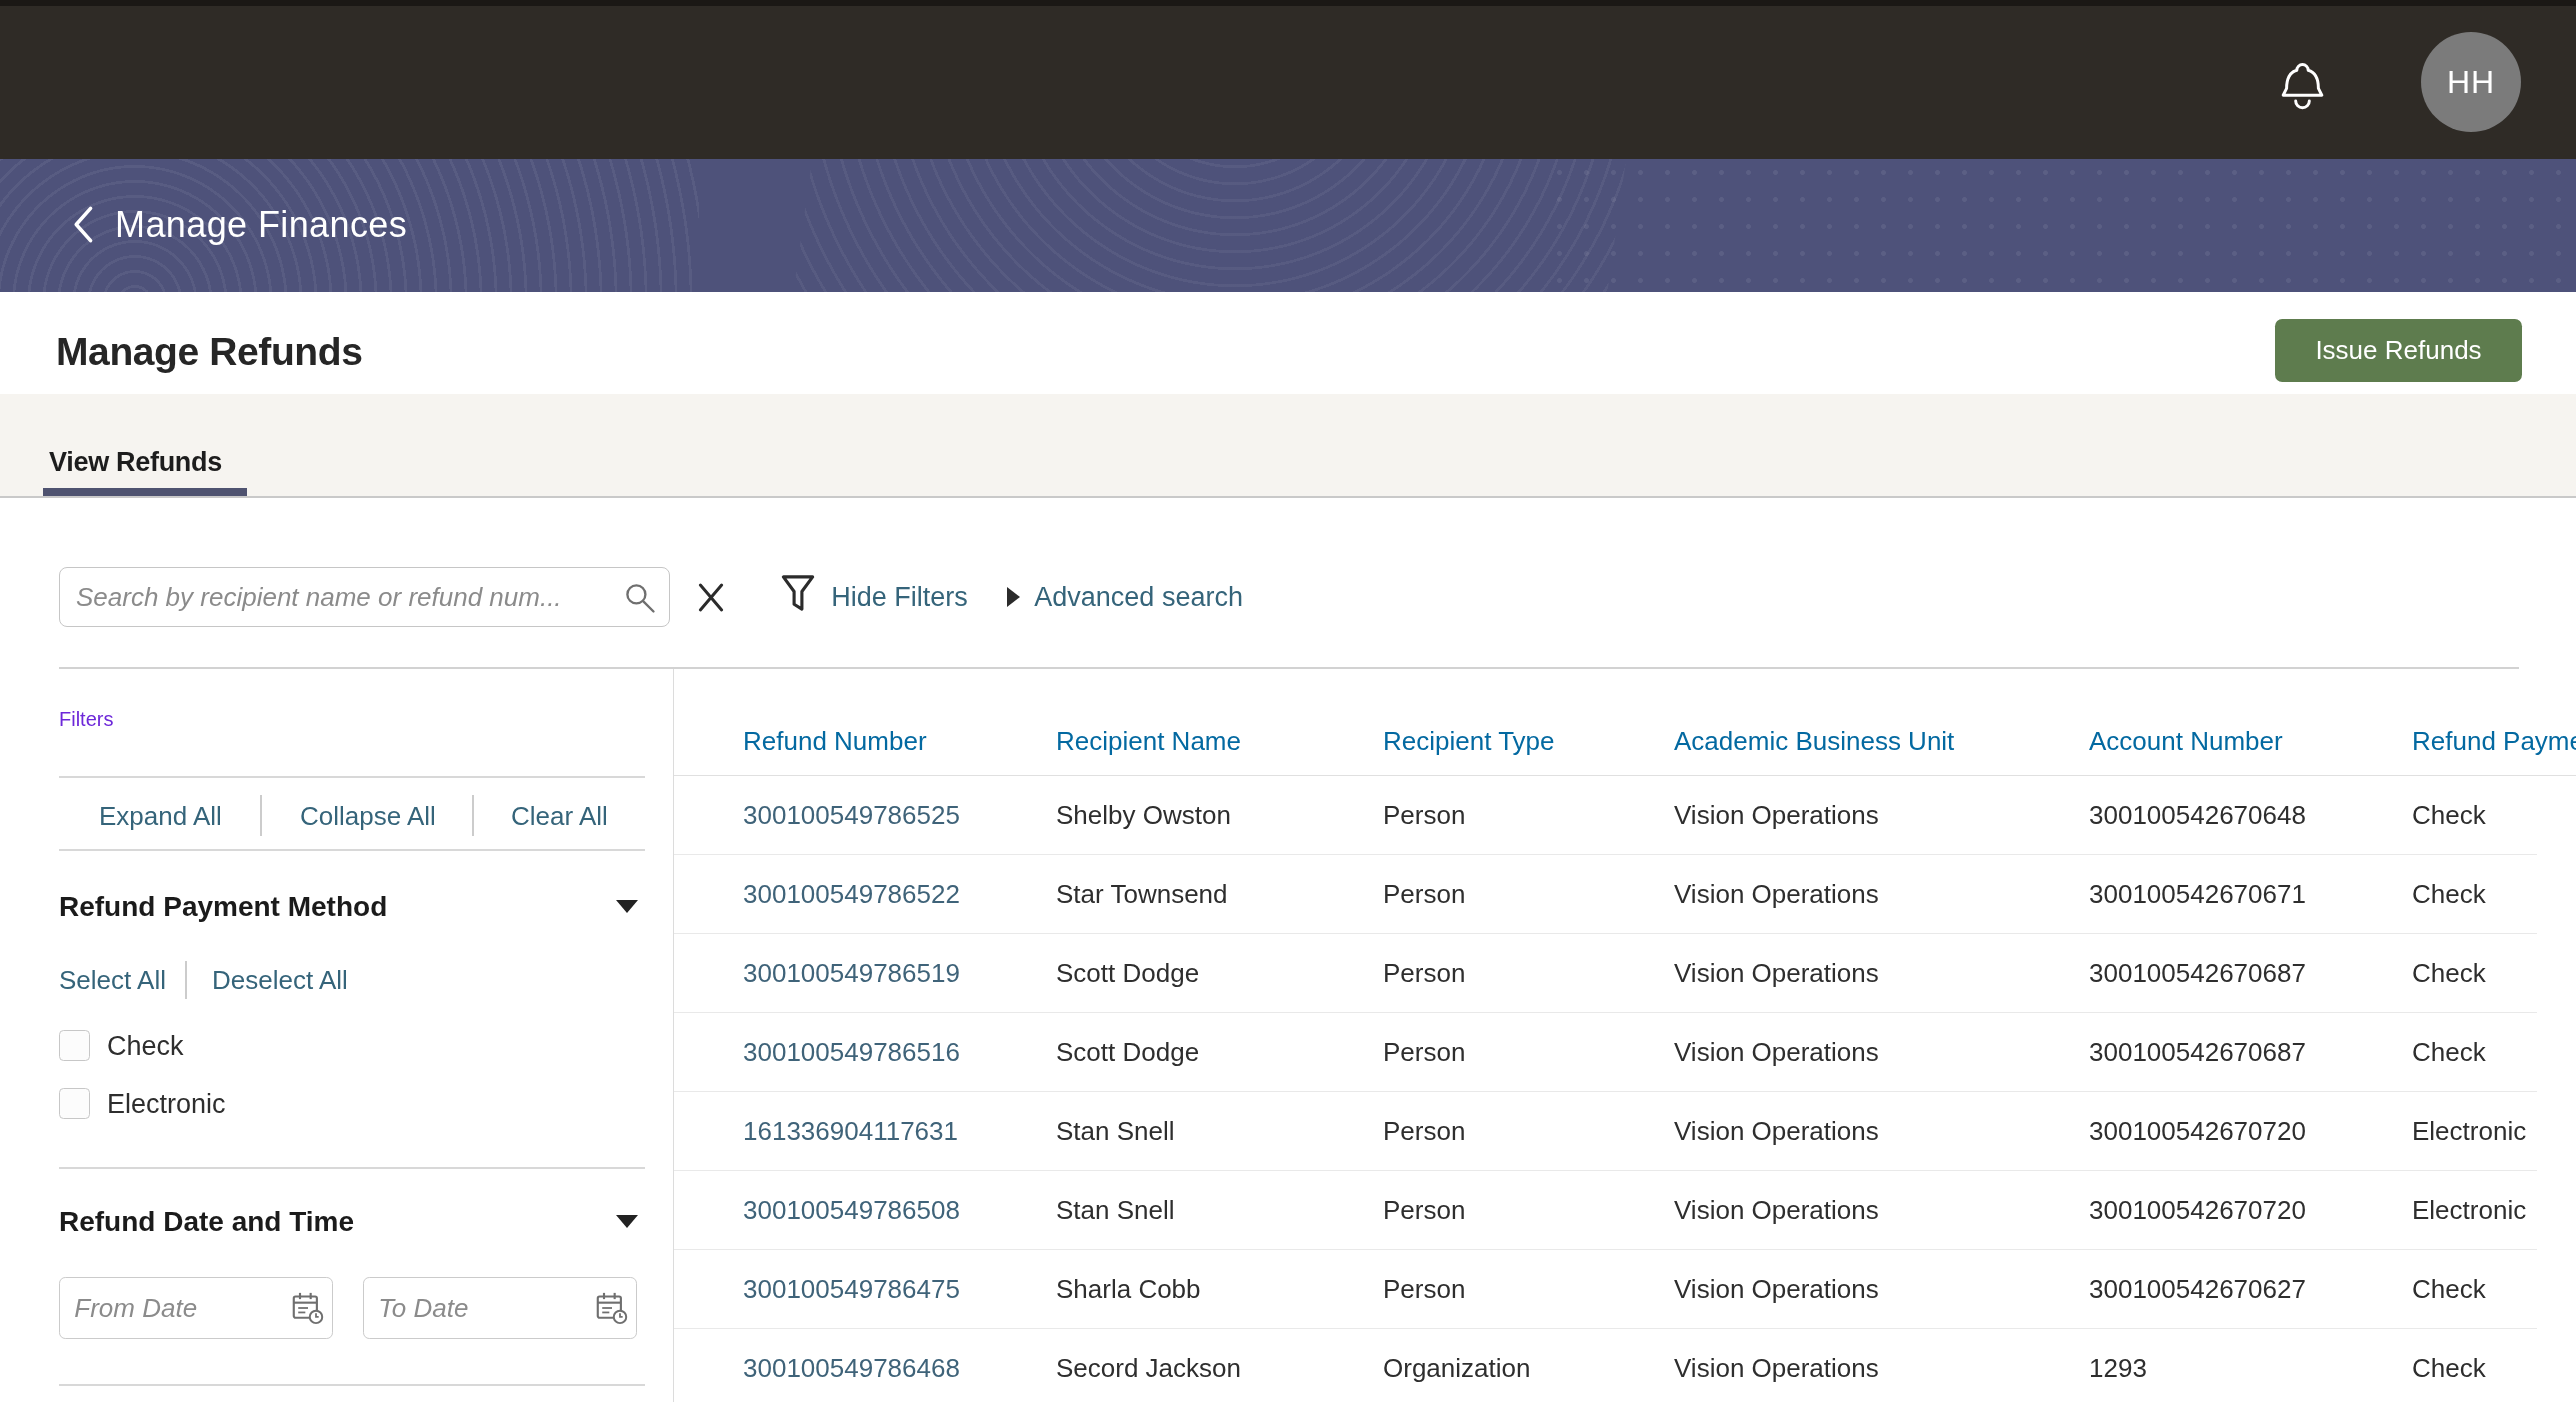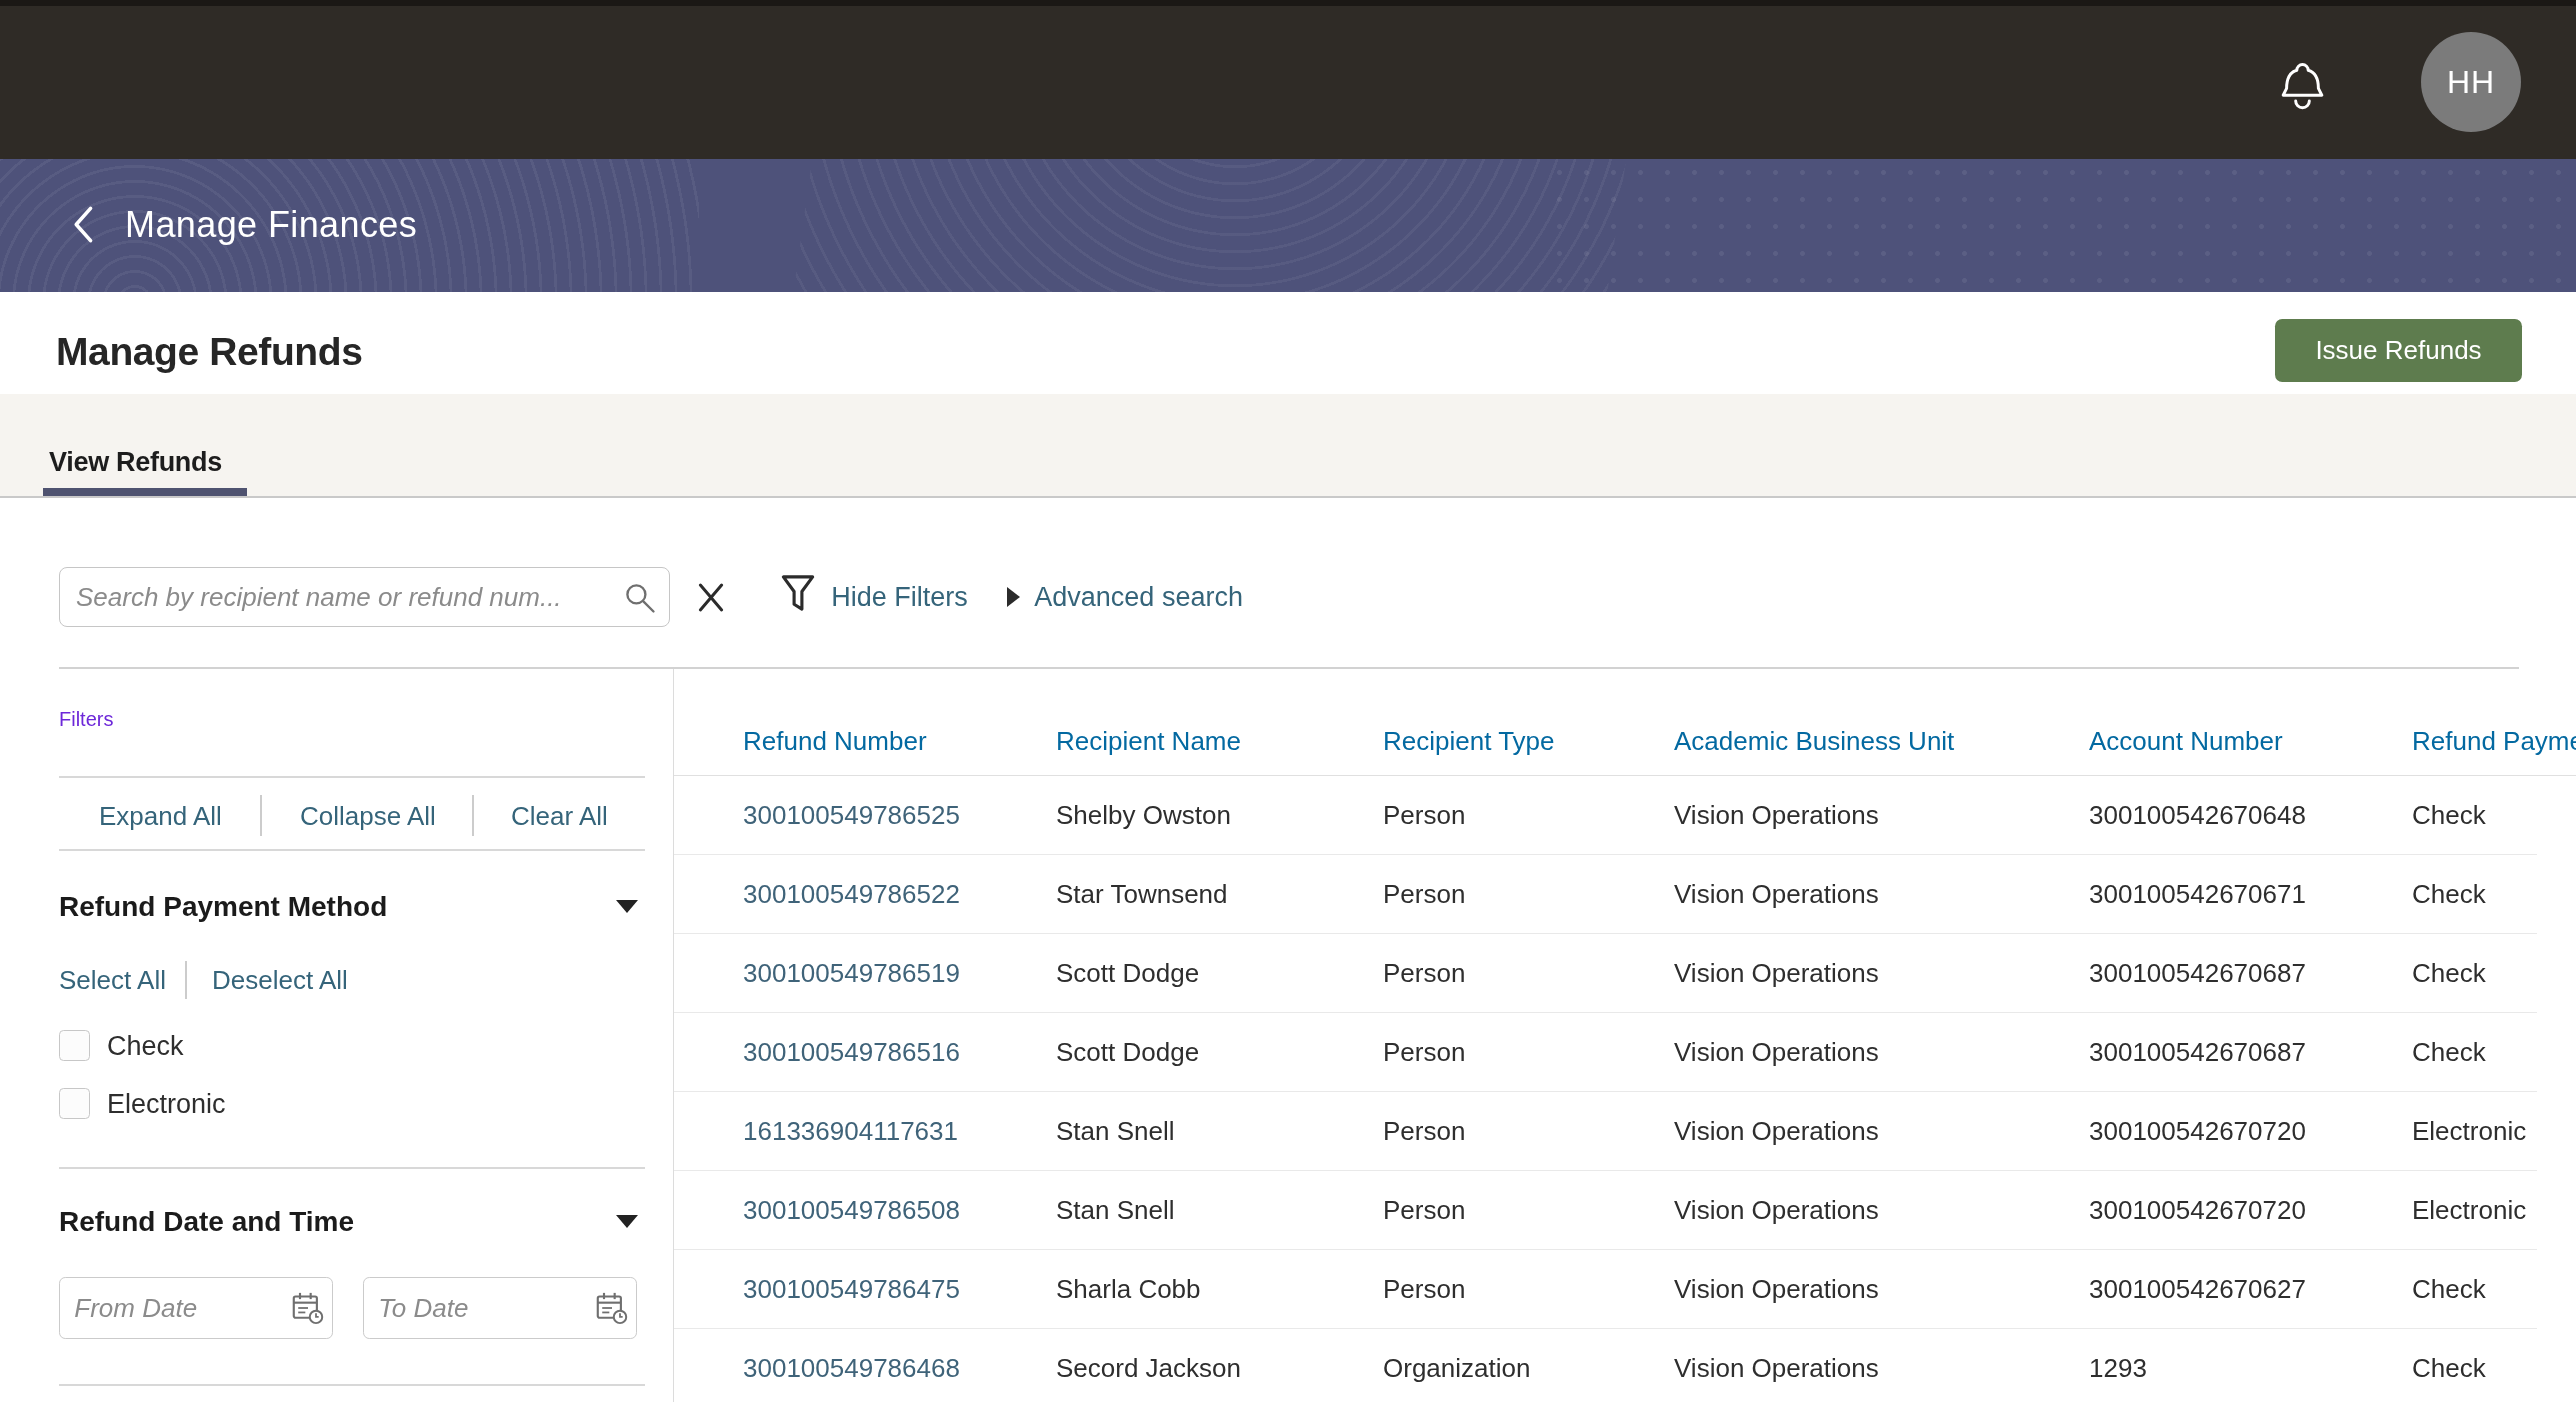--- a/index.html
+++ b/index.html
@@ -16,21 +16,21 @@
   
   .banner{left:0;top:159px;width:2576px;height:133px;background:#4e527a;overflow:hidden;}
   .banner::before{content:"";position:absolute;left:-107px;top:-125px;width:806px;height:448px;
     background:repeating-radial-gradient(circle at 30% 60%,rgba(255,255,255,.06) 0 2.7px,transparent 2.7px 15px);}
   .banner::after{content:"";position:absolute;right:0;top:0;width:1030px;height:133px;
     background:radial-gradient(rgba(255,255,255,.075) 2.1px,transparent 2.7px);background-size:27px 27px;}
   .banner .swash{position:absolute;left:806px;top:-161px;width:806px;height:466px;
     background:repeating-radial-gradient(circle at 50% 10%,rgba(255,255,255,.05) 0 2.7px,transparent 2.7px 17px);
     transform:rotate(8deg);}
   .back-btn{left:66px;top:203px;width:32px;height:45px;background:none;border:none;padding:0;cursor:pointer;z-index:3;}
-  .banner-title{left:115px;top:204px;font-size:36px;font-weight:400;color:#ffffff;z-index:3;letter-spacing:0.4px;margin-left:10px;}
+  .banner-title{left:115px;top:204px;font-size:36px;font-weight:400;color:#ffffff;z-index:3;letter-spacing:0.4px;}
   
   .page-title{left:56px;top:330px;font-size:39px;font-weight:700;color:#262626;letter-spacing:-0.4px;}
   .primary-btn{left:2275px;top:319px;width:247px;height:63px;background:#5e7c4e;color:#fff;border:none;border-radius:7.2px;
     font-size:26px;font-family:inherit;cursor:pointer;}
   
   .tabstrip{left:0;top:394px;width:2576px;height:102px;background:#f6f4f0;border-bottom:2.7px solid #c9c9c9;box-sizing:content-box;}
   .tab{position:absolute;top:0;height:102px;display:flex;align-items:center;padding-top:36px;box-sizing:border-box;
     background:none;border:none;font-family:inherit;font-size:27px;cursor:pointer;}
   .tab.active{left:43px;color:#1d1d1d;font-weight:700;letter-spacing:-0.3px;}
   .tab.inactive{left:334px;color:#3c6880;font-weight:400;}

